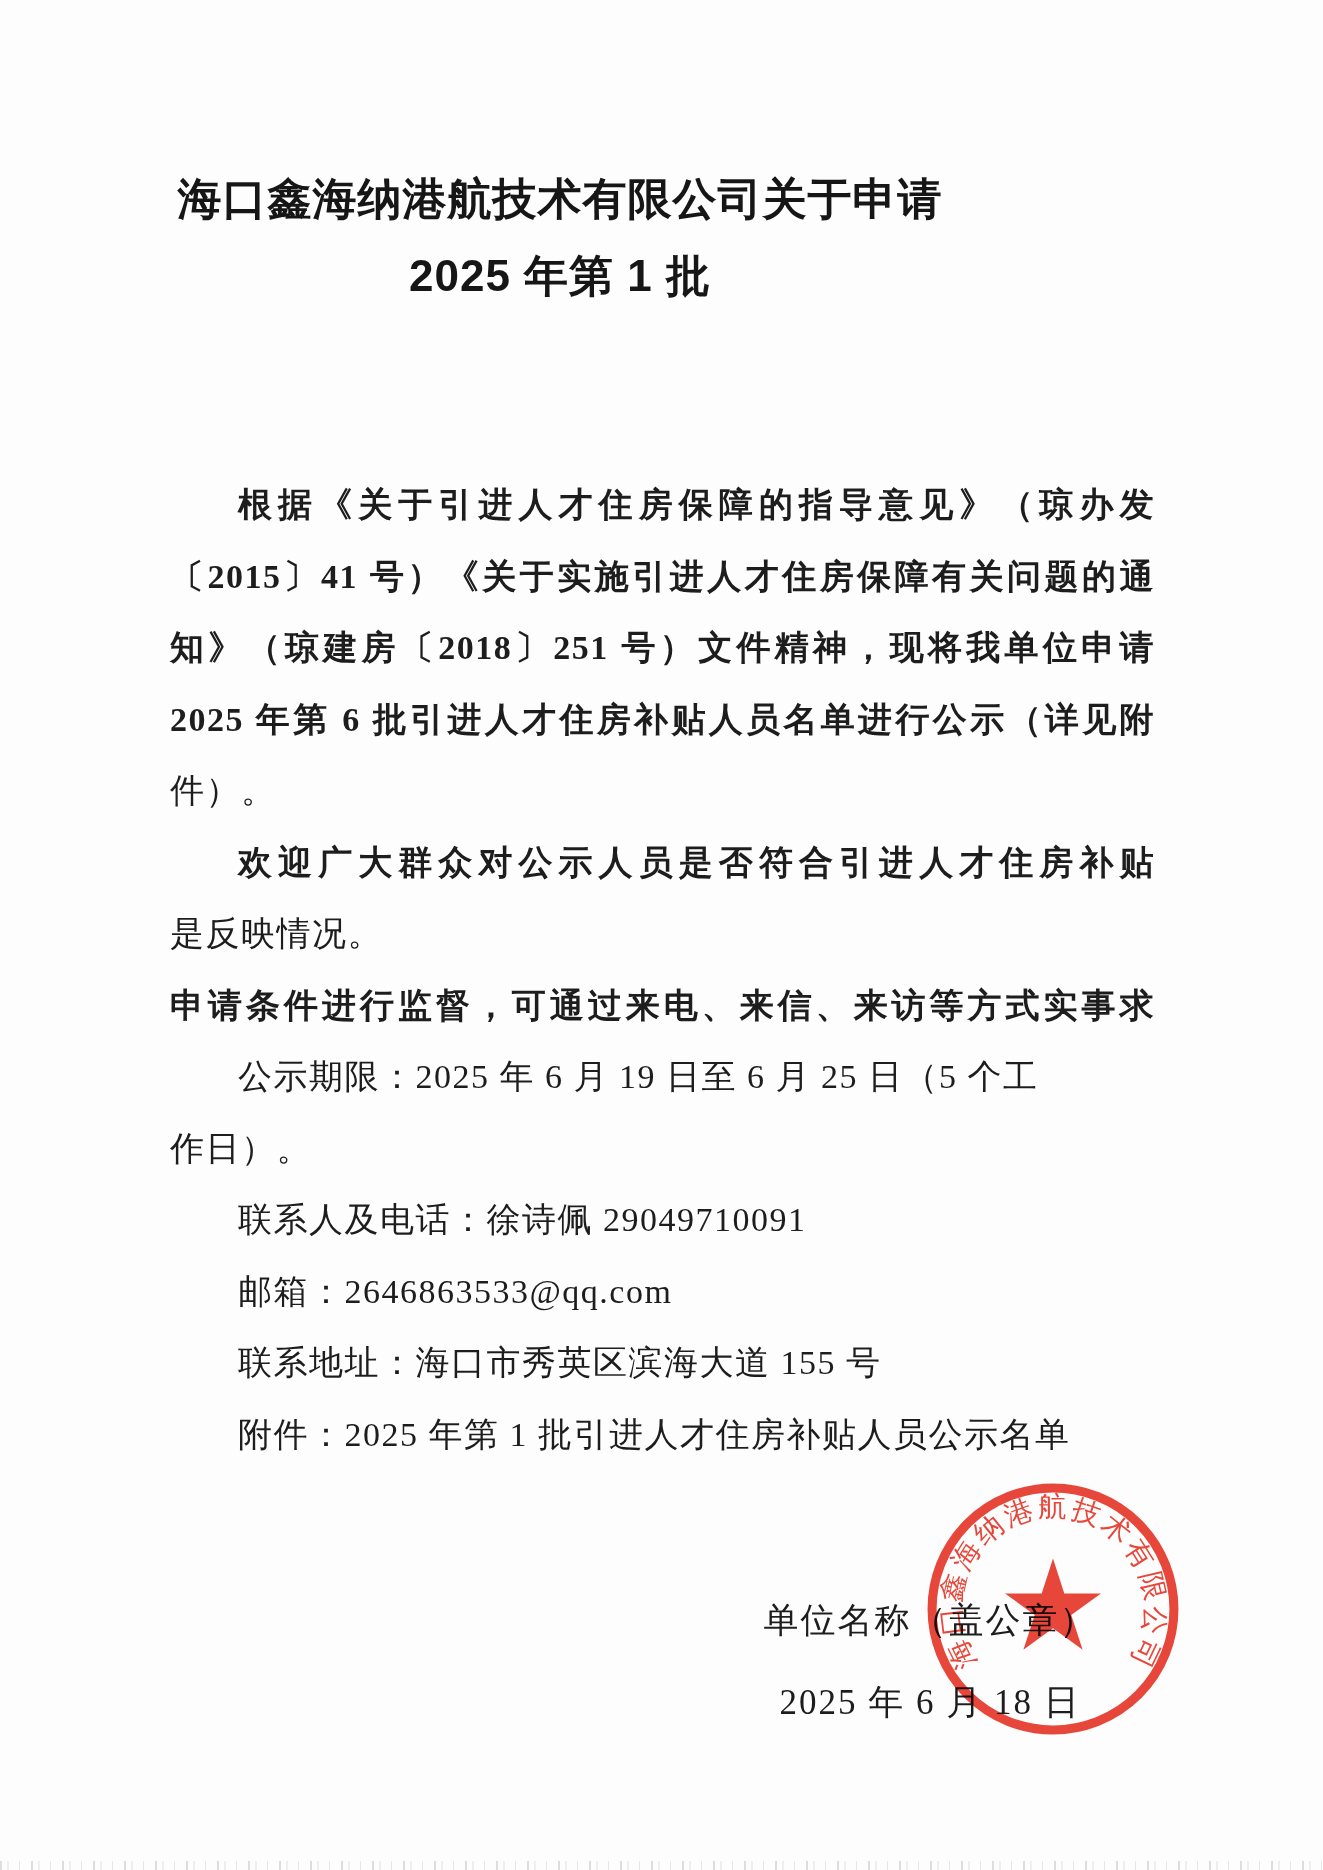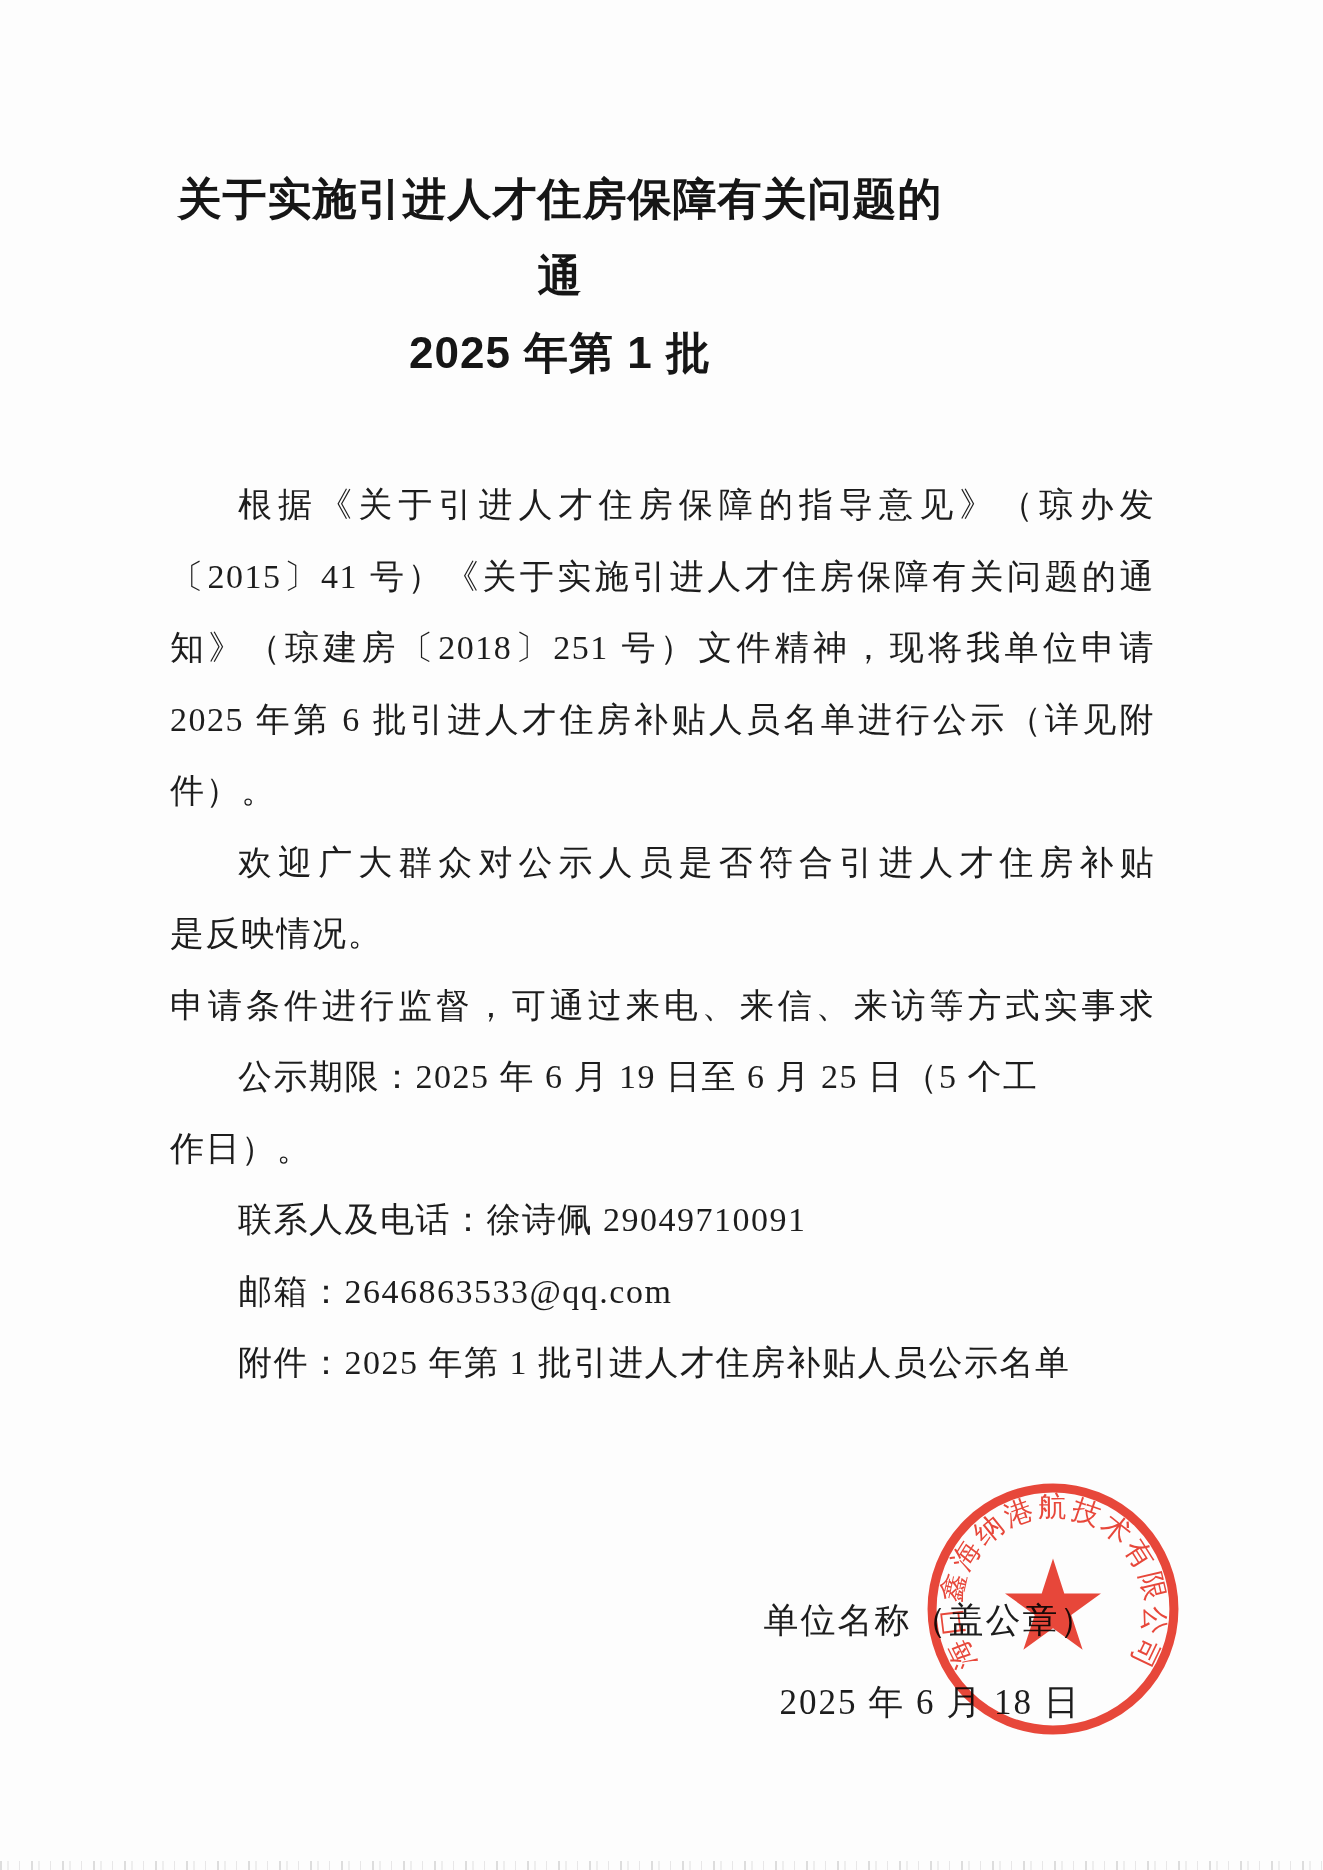--- a/index.html
+++ b/index.html
@@ -31,20 +31,21 @@
     font-size: 34px;
     line-height: 71.5px;
     letter-spacing: 1.5px;
     color: #1d1d1d;
   }
   .line { white-space: nowrap; }
   .line.fill {
     white-space: normal;
     text-align: justify;
     text-align-last: justify;
+    font-weight: bold;
   }
   .line.indent { text-indent: 2em; }
 
   .signature-block {
     position: absolute;
     left: 700px; top: 1598px; width: 460px;
     text-align: center;
     font-size: 35px;
     line-height: 45px;
     color: #1d1d1d;
@@ -70,21 +71,21 @@
         rgba(130,125,130,0.22) 19px 20px, rgba(0,0,0,0) 20px 31px);
     opacity: 0.8;
   }
 </style>
 </head>
 <body>
 
 <div class="page">
 
   <div class="title-block">
-    <div class="t-line">关于实施引进人才住房保障有关问题的通</div>
+    <div class="t-line">海口鑫海纳港航技术有限公司关于申请</div>
     <div class="t-line">2025 年第 1 批</div>
   </div>
 
   <div class="body-block">
 
     <div>
       <div class="line fill indent">根据《关于引进人才住房保障的指导意见》（琼办发</div>
       <div class="line fill">〔2015〕41 号）《关于实施引进人才住房保障有关问题的通</div>
       <div class="line fill">知》（琼建房〔2018〕251 号）文件精神，现将我单位申请</div>
       <div class="line fill">2025 年第 6 批引进人才住房补贴人员名单进行公示（详见附</div>
@@ -98,20 +99,21 @@
     </div>
 
     <div>
       <div class="line indent">公示期限：2025 年 6 月 19 日至 6 月 25 日（5 个工</div>
       <div class="line">作日）。</div>
     </div>
 
     <div>
       <div class="line indent">联系人及电话：徐诗佩 29049710091</div>
       <div class="line indent">邮箱：2646863533@qq.com</div>
+      <div class="line indent">联系地址：海口市秀英区滨海大道 155 号</div>
       <div class="line indent">附件：2025 年第 1 批引进人才住房补贴人员公示名单</div>
     </div>
 
   </div>
 
   <div class="signature-block">
     <div class="sig-line">单位名称（盖公章）</div>
     <div class="sig-line">2025 年 6 月 18 日</div>
   </div>
 

